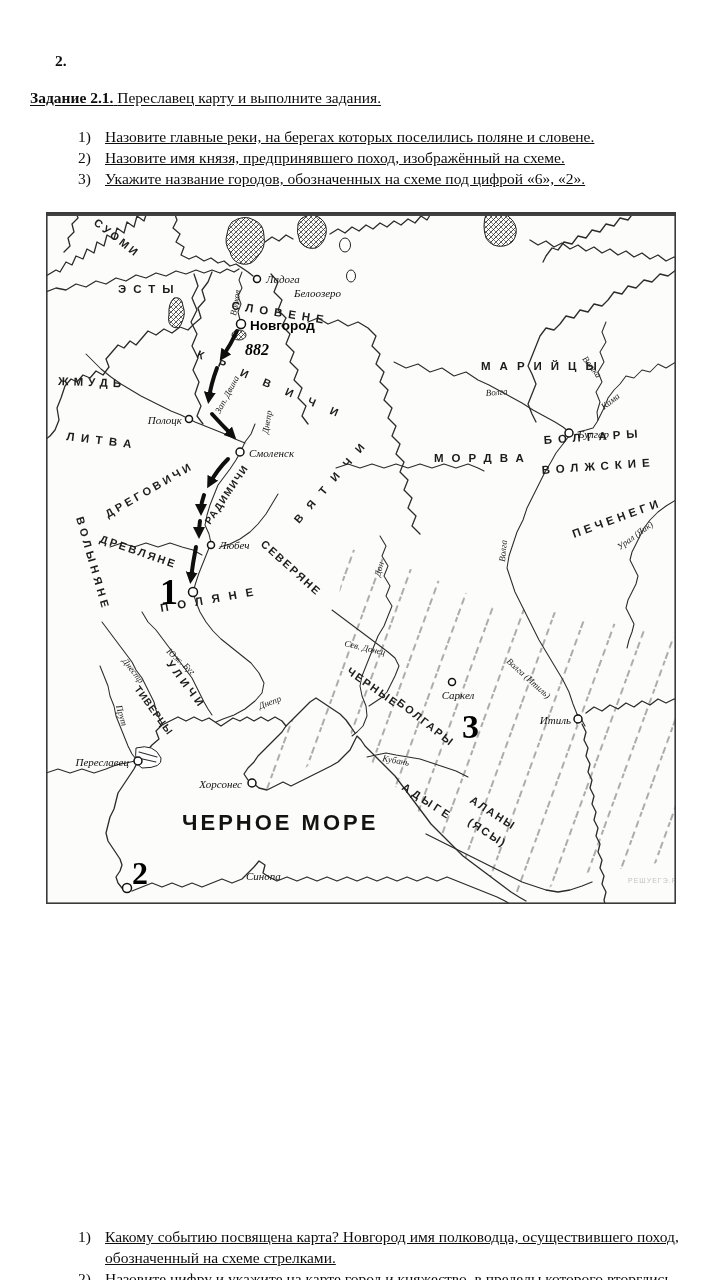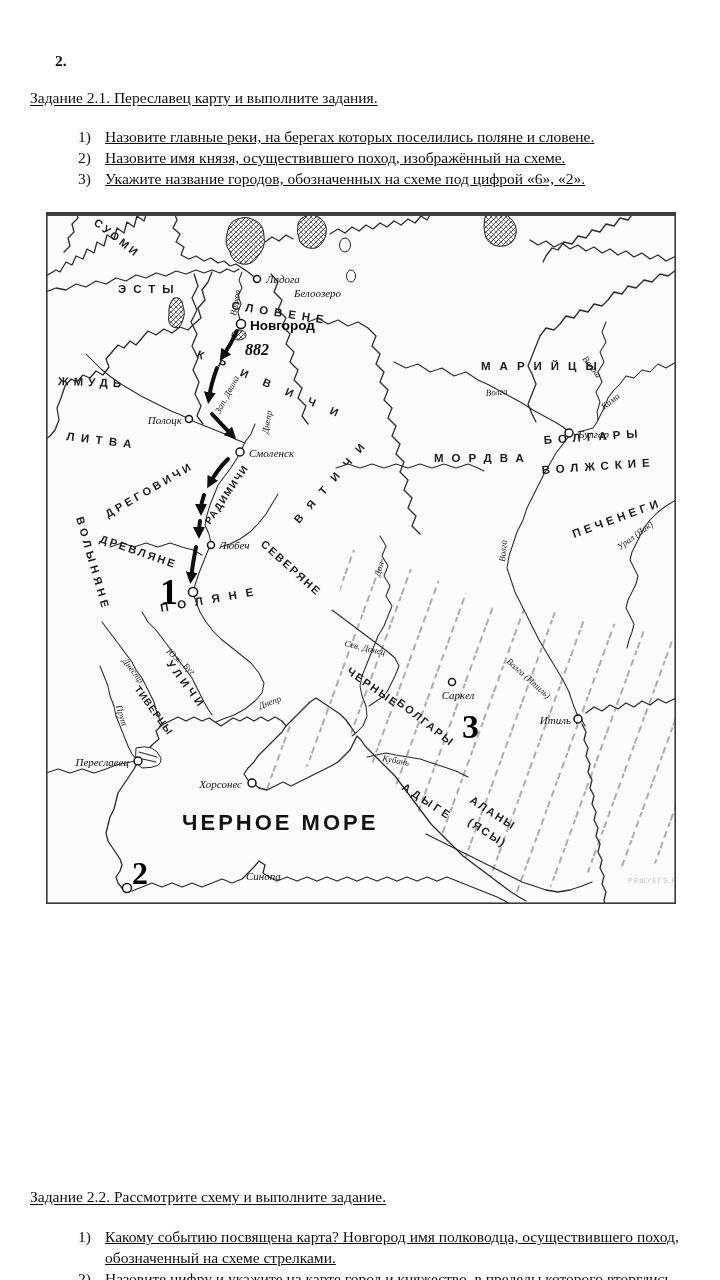--- a/index.html
+++ b/index.html
@@ -1,21 +1,21 @@
 <!DOCTYPE html>
 <html><head>
 <meta charset="utf-8">
 <style>
   html,body{margin:0;padding:0;background:#e8e8e8;}
   #page{position:relative;width:720px;height:1280px;background:#ffffff;overflow:hidden;
         font-family:"Liberation Serif",serif;color:#0d0d0d;}
   .abs{position:absolute;}
   .section-title{left:55px;top:52px;font-size:15.5px;font-weight:bold;display:flex;gap:17px;width:640px;}
   .task-head{left:30px;top:89px;font-size:15.5px;text-decoration:underline;text-underline-offset:2px;}
-  .task-head .lbl{font-weight:normal;}
+  .task-head .lbl{font-weight:bold;}
   .task-list{left:78px;font-size:15.5px;line-height:21px;width:606px;}
   .titem{display:flex;}
   .tnum{width:27px;flex:none;}
   .ttxt{flex:1;text-decoration:underline;}
   #map-wrap{left:46px;top:212px;width:630px;height:692px;}
   #map-svg{display:block;background:#fcfcfb;}
   
   .tribe{font-family:"Liberation Sans",sans-serif;font-weight:700;fill:#1c1c1c;}
   .river{font-family:"Liberation Serif",serif;font-style:italic;fill:#1b1b1b;}
   .city{font-family:"Liberation Serif",serif;font-style:italic;fill:#101010;}
@@ -43,21 +43,21 @@
     <span>Переславец карту и выполните задания.</span>
   </div>
 
   <div class="abs task-list" style="top:126px">
     <div class="titem">
       <span class="tnum">1)</span>
       <span class="ttxt">Назовите главные реки, на берегах которых поселились поляне и словене.</span>
     </div>
     <div class="titem">
       <span class="tnum">2)</span>
-      <span class="ttxt">Назовите имя князя, осуществившего поход, изображённый на схеме.</span>
+      <span class="ttxt">Назовите имя князя, предпринявшего поход, изображённый на схеме.</span>
     </div>
     <div class="titem">
       <span class="tnum">3)</span>
       <span class="ttxt">Укажите название городов, обозначенных на схеме под цифрой «6», «2».</span>
     </div>
   </div>
 
   <div class="abs" id="map-wrap">
     <svg id="map-svg" viewBox="0 0 630 692" width="630" height="692">
       <defs>
@@ -216,24 +216,20 @@
           <text x="136" y="618" font-size="22" class="sea" letter-spacing="3">ЧЕРНОЕ МОРЕ</text>
           <text x="199" y="143" font-size="16" class="year">882</text>
           <text x="582" y="671" font-size="7" class="wm" letter-spacing="1">РЕШУЕГЭ.РФ</text>
         </g>
 
       <rect x="0" y="0" width="630" height="4" fill="#424242"></rect>
       <rect x="0.8" y="0.8" width="628.4" height="690.4" fill="none" stroke="#3a3a3a" stroke-width="1.6"></rect>
     </svg>
   </div>
 
-  <div class="abs task-head" style="top:1188px">
-    <span class="lbl">Задание 2.2.</span>
-    <span>Рассмотрите  схему и выполните задание.</span>
-  </div>
 
   <div class="abs task-list" style="top:1226px">
     <div class="titem">
       <span class="tnum">1)</span>
       <span class="ttxt">Какому событию посвящена карта? Новгород имя полководца, осуществившего поход, обозначенный на схеме стрелками.</span>
     </div>
     <div class="titem">
       <span class="tnum">2)</span>
       <span class="ttxt">Назовите цифру и укажите на карте город и княжество, в пределы которого вторглись</span>
     </div>

